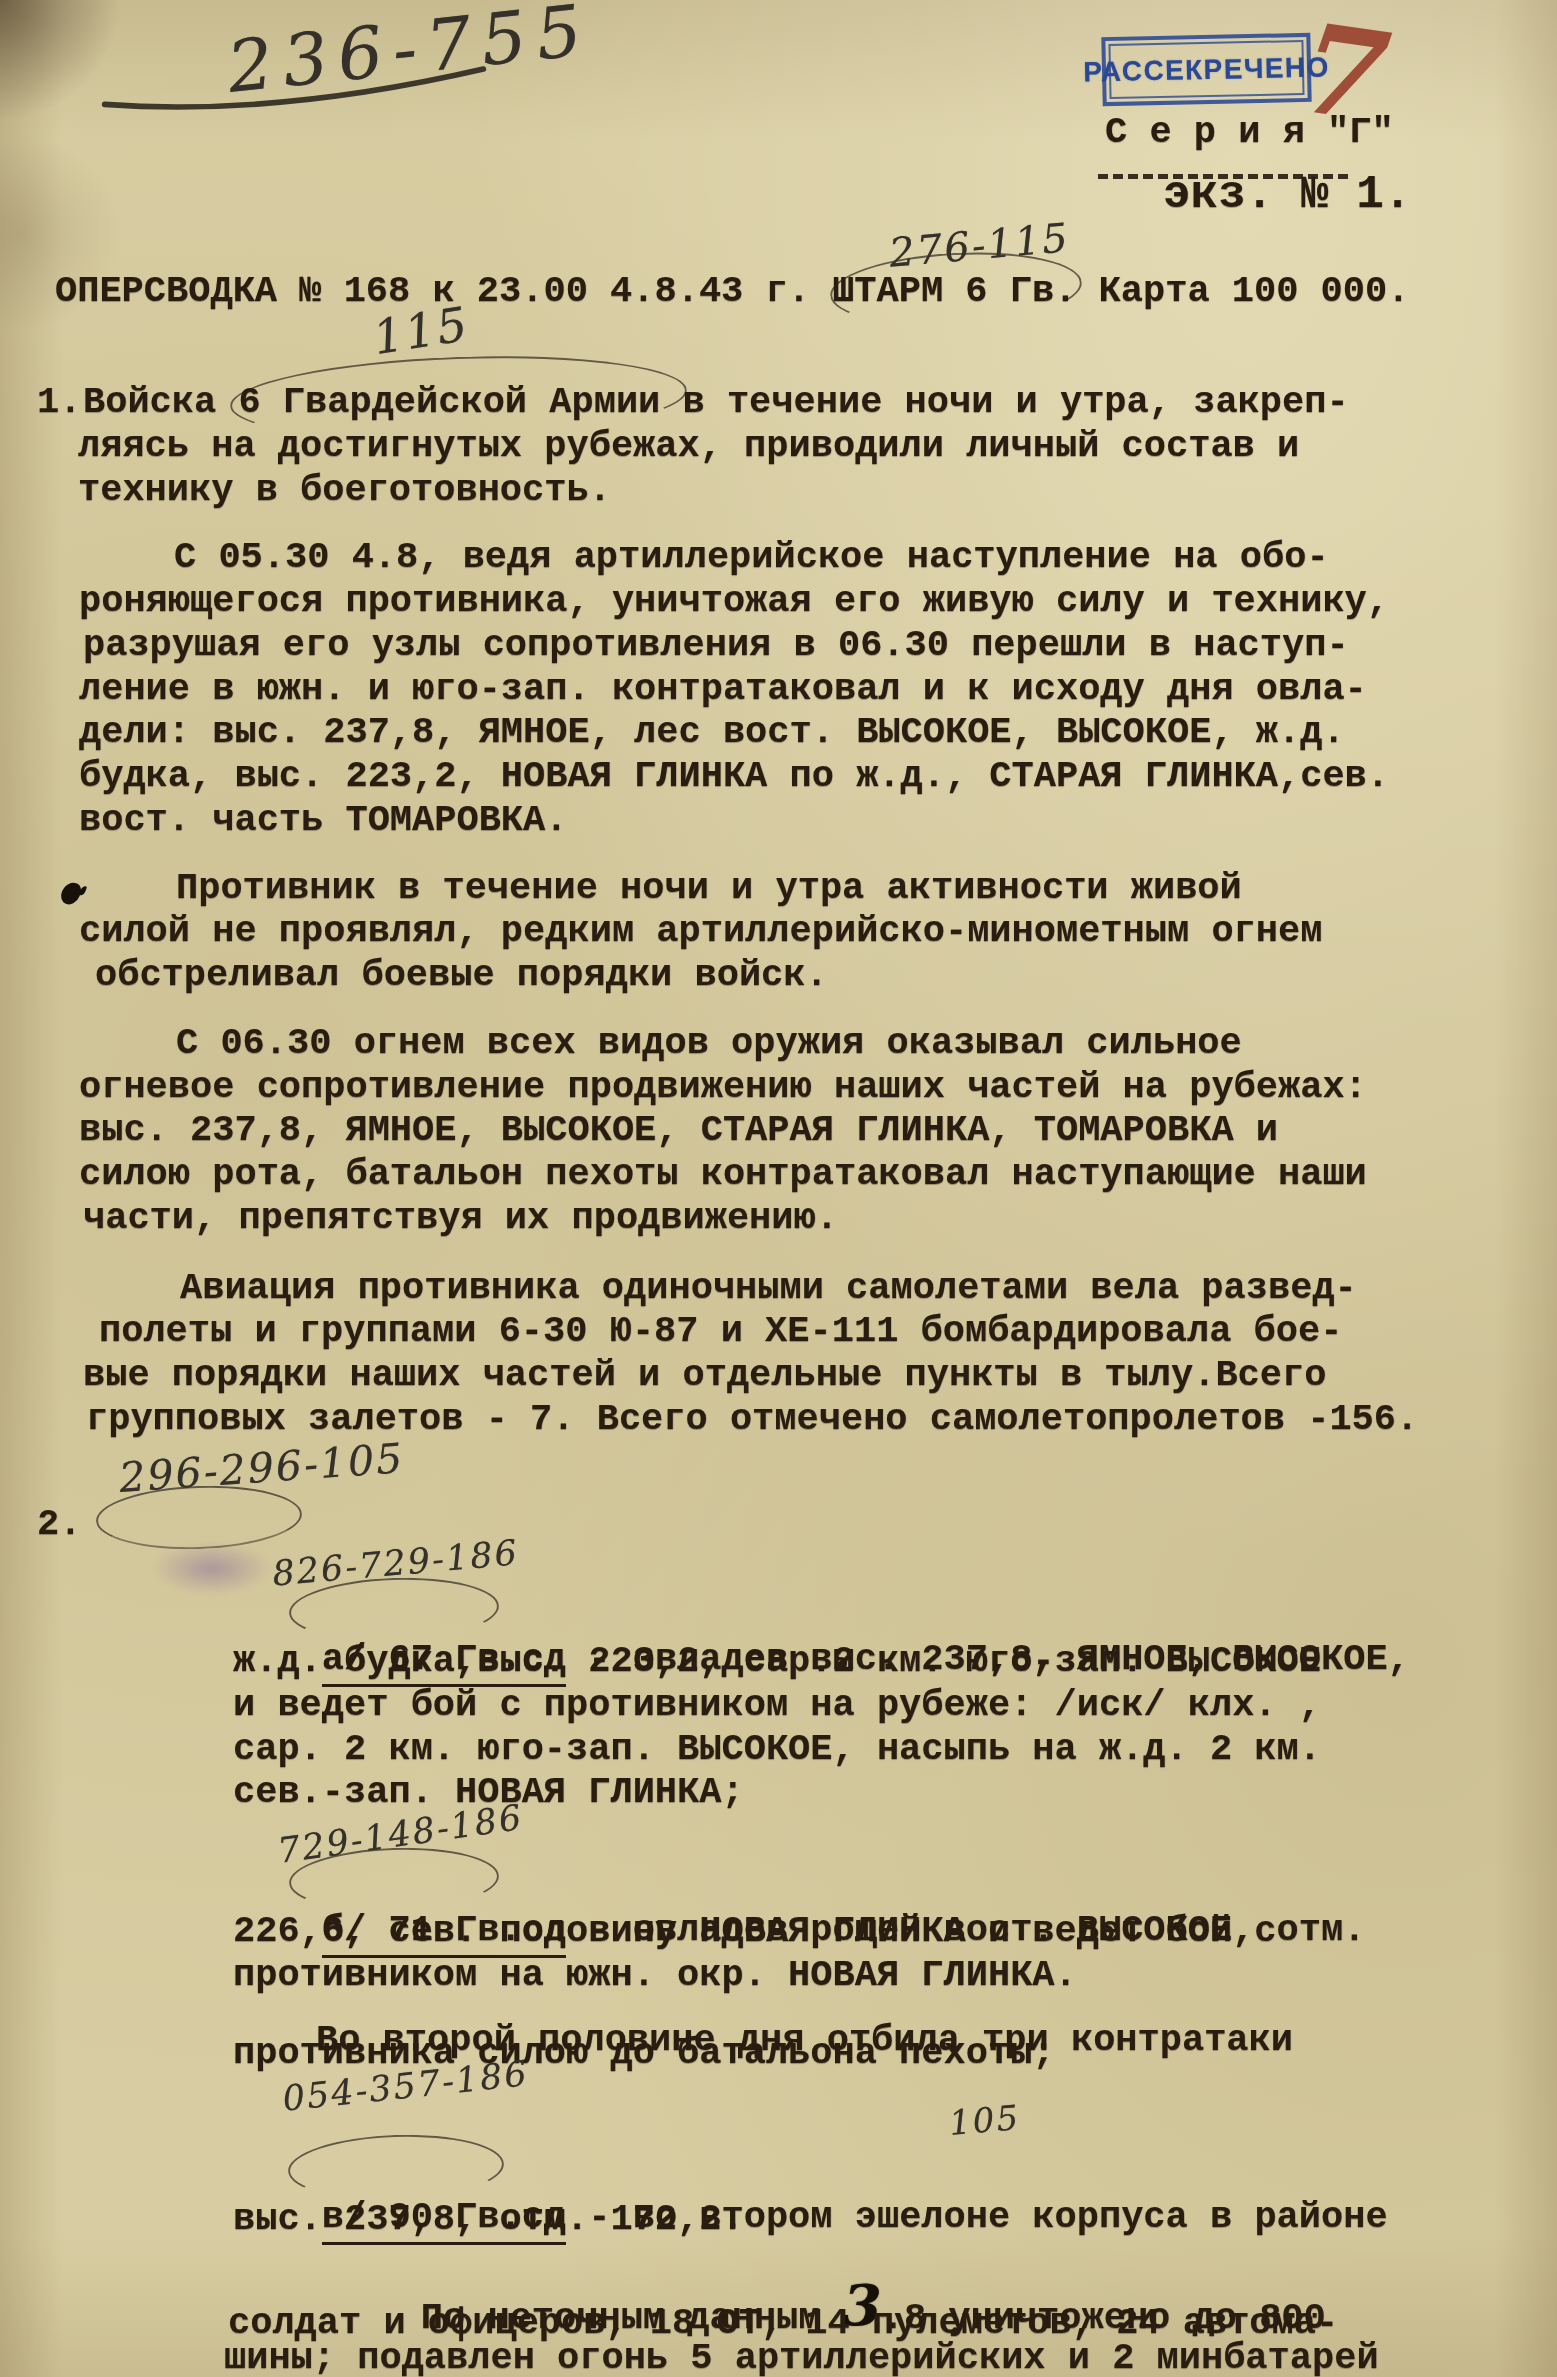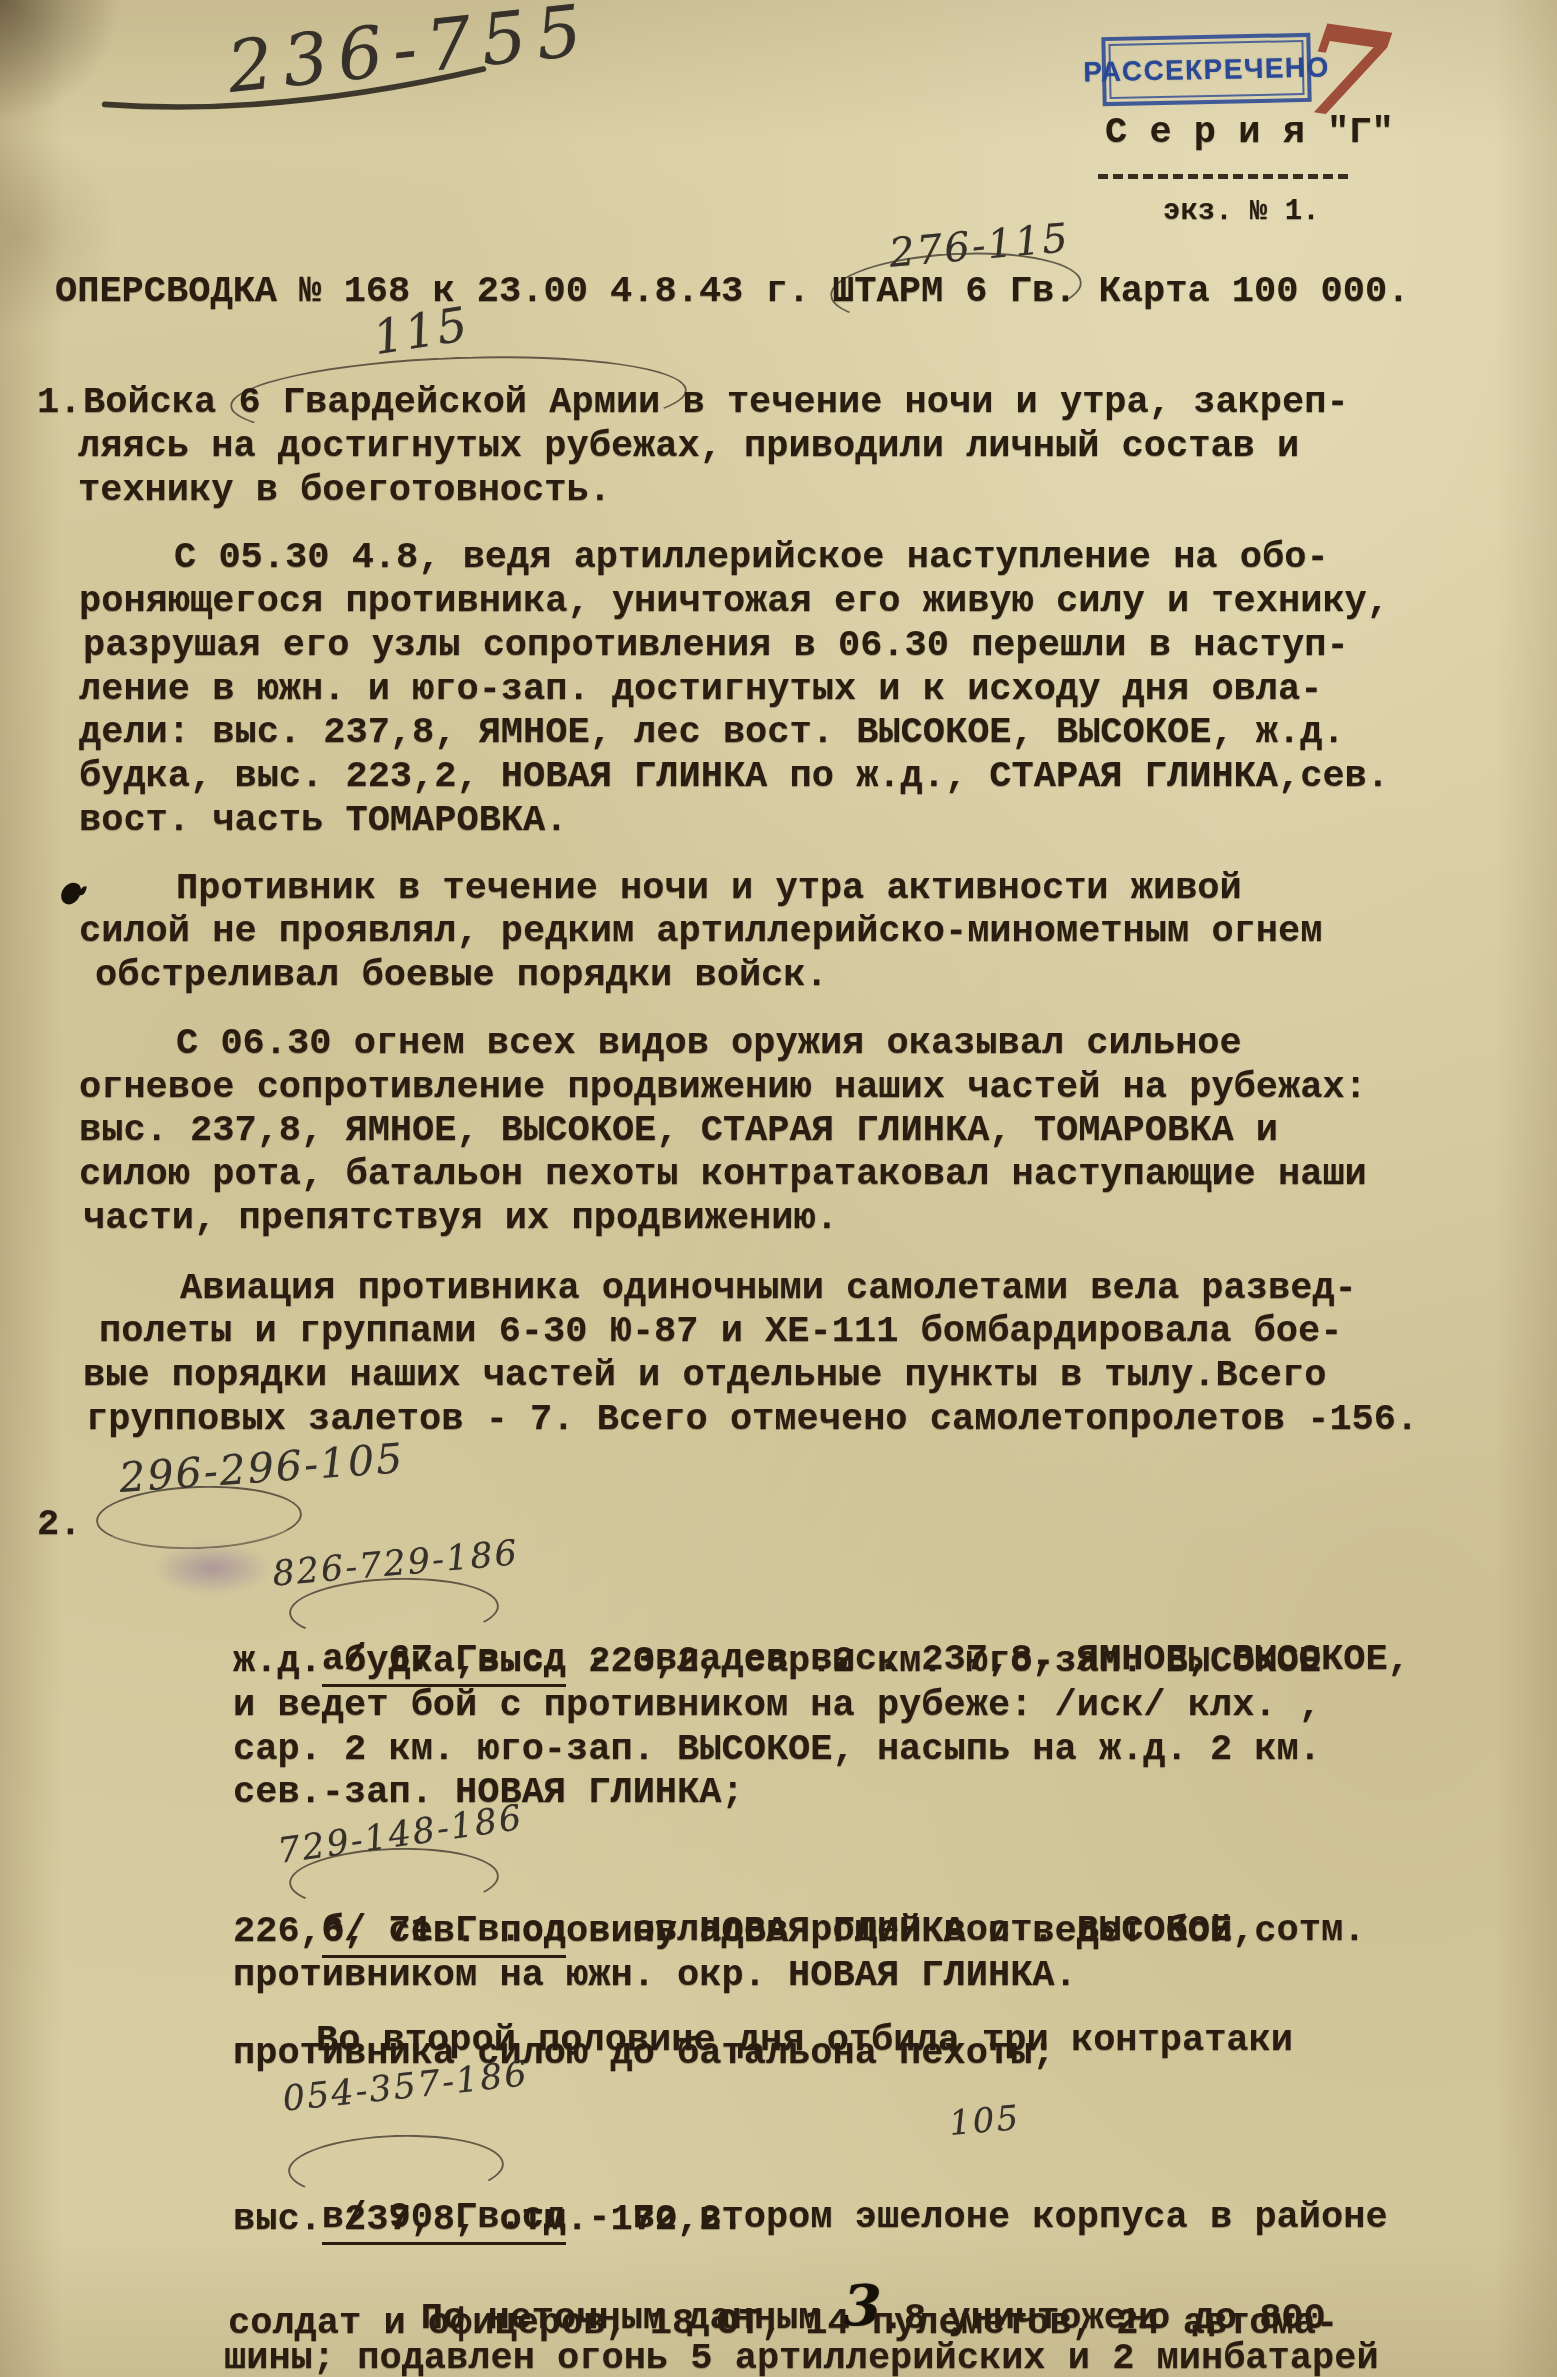--- a/index.html
+++ b/index.html
@@ -85,37 +85,37 @@
 
   <div class="stamp">
     <div class="stamp-inner">
       <span class="stamp-text">РАССЕКРЕЧЕНО</span>
     </div>
   </div>
   <div class="red-num">7</div>
 
   <div class="typed series">С е р и я "Г"</div>
   <div class="dash-rule"></div>
-  <div class="typed" style="left:1163px; top:191px; font-size:29px;">экз. № 1.</div>
+  <div class="typed" style="left:1163px; top:174px; font-size:46px;">экз. № 1.</div>
 
   <div class="hand" style="left:889px; top:222px; font-size:40px; transform:rotate(-5deg);">276-115</div>
   <div class="pencil-oval" style="left:830px; top:253px; width:248px; height:68px; transform:rotate(-3deg);"></div>
   <div class="typed" style="left:55px; top:270px;">ОПЕРСВОДКА № 168 к 23.00 4.8.43 г. ШТАРМ 6 Гв. Карта 100 000.</div>
   <div class="hand" style="left:373px; top:303px; font-size:47px; transform:rotate(-9deg);">115</div>
 
   <div class="pencil-oval" style="left:230px; top:357px; width:453px; height:78px; transform:rotate(-2deg);"></div>
   <div class="typed" style="left:37px; top:381px;">1.</div>
   <div class="typed" style="left:83px; top:381px;">Войска 6 Гвардейской Армии в течение ночи и утра, закреп-</div>
   <div class="typed" style="left:78px; top:425px;">ляясь на достигнутых рубежах, приводили личный состав и</div>
   <div class="typed" style="left:78px; top:469px;">технику в боеготовность.</div>
 
   <div class="typed" style="left:174px; top:536px;">С 05.30 4.8, ведя артиллерийское наступление на обо-</div>
   <div class="typed" style="left:79px; top:580px;">роняющегося противника, уничтожая его живую силу и технику,</div>
   <div class="typed" style="left:83px; top:624px;">разрушая его узлы сопротивления в 06.30 перешли в наступ-</div>
-  <div class="typed" style="left:79px; top:668px;">ление в южн. и юго-зап. достигнутых и к исходу дня овла-</div>
+  <div class="typed" style="left:79px; top:668px;">ление в южн. и юго-зап. контратаковал и к исходу дня овла-</div>
   <div class="typed" style="left:79px; top:711px;">дели: выс. 237,8, ЯМНОЕ, лес вост. ВЫСОКОЕ, ВЫСОКОЕ, ж.д.</div>
   <div class="typed" style="left:79px; top:755px;">будка, выс. 223,2, НОВАЯ ГЛИНКА по ж.д., СТАРАЯ ГЛИНКА,сев.</div>
   <div class="typed" style="left:79px; top:799px;">вост. часть ТОМАРОВКА.</div>
 
   <div class="ink-blot"></div>
 
   <div class="typed" style="left:176px; top:867px;">Противник в течение ночи и утра активности живой</div>
   <div class="typed" style="left:79px; top:910px;">силой не проявлял, редким артиллерийско-минометным огнем</div>
   <div class="typed" style="left:95px; top:954px;">обстреливал боевые порядки войск.</div>
 

